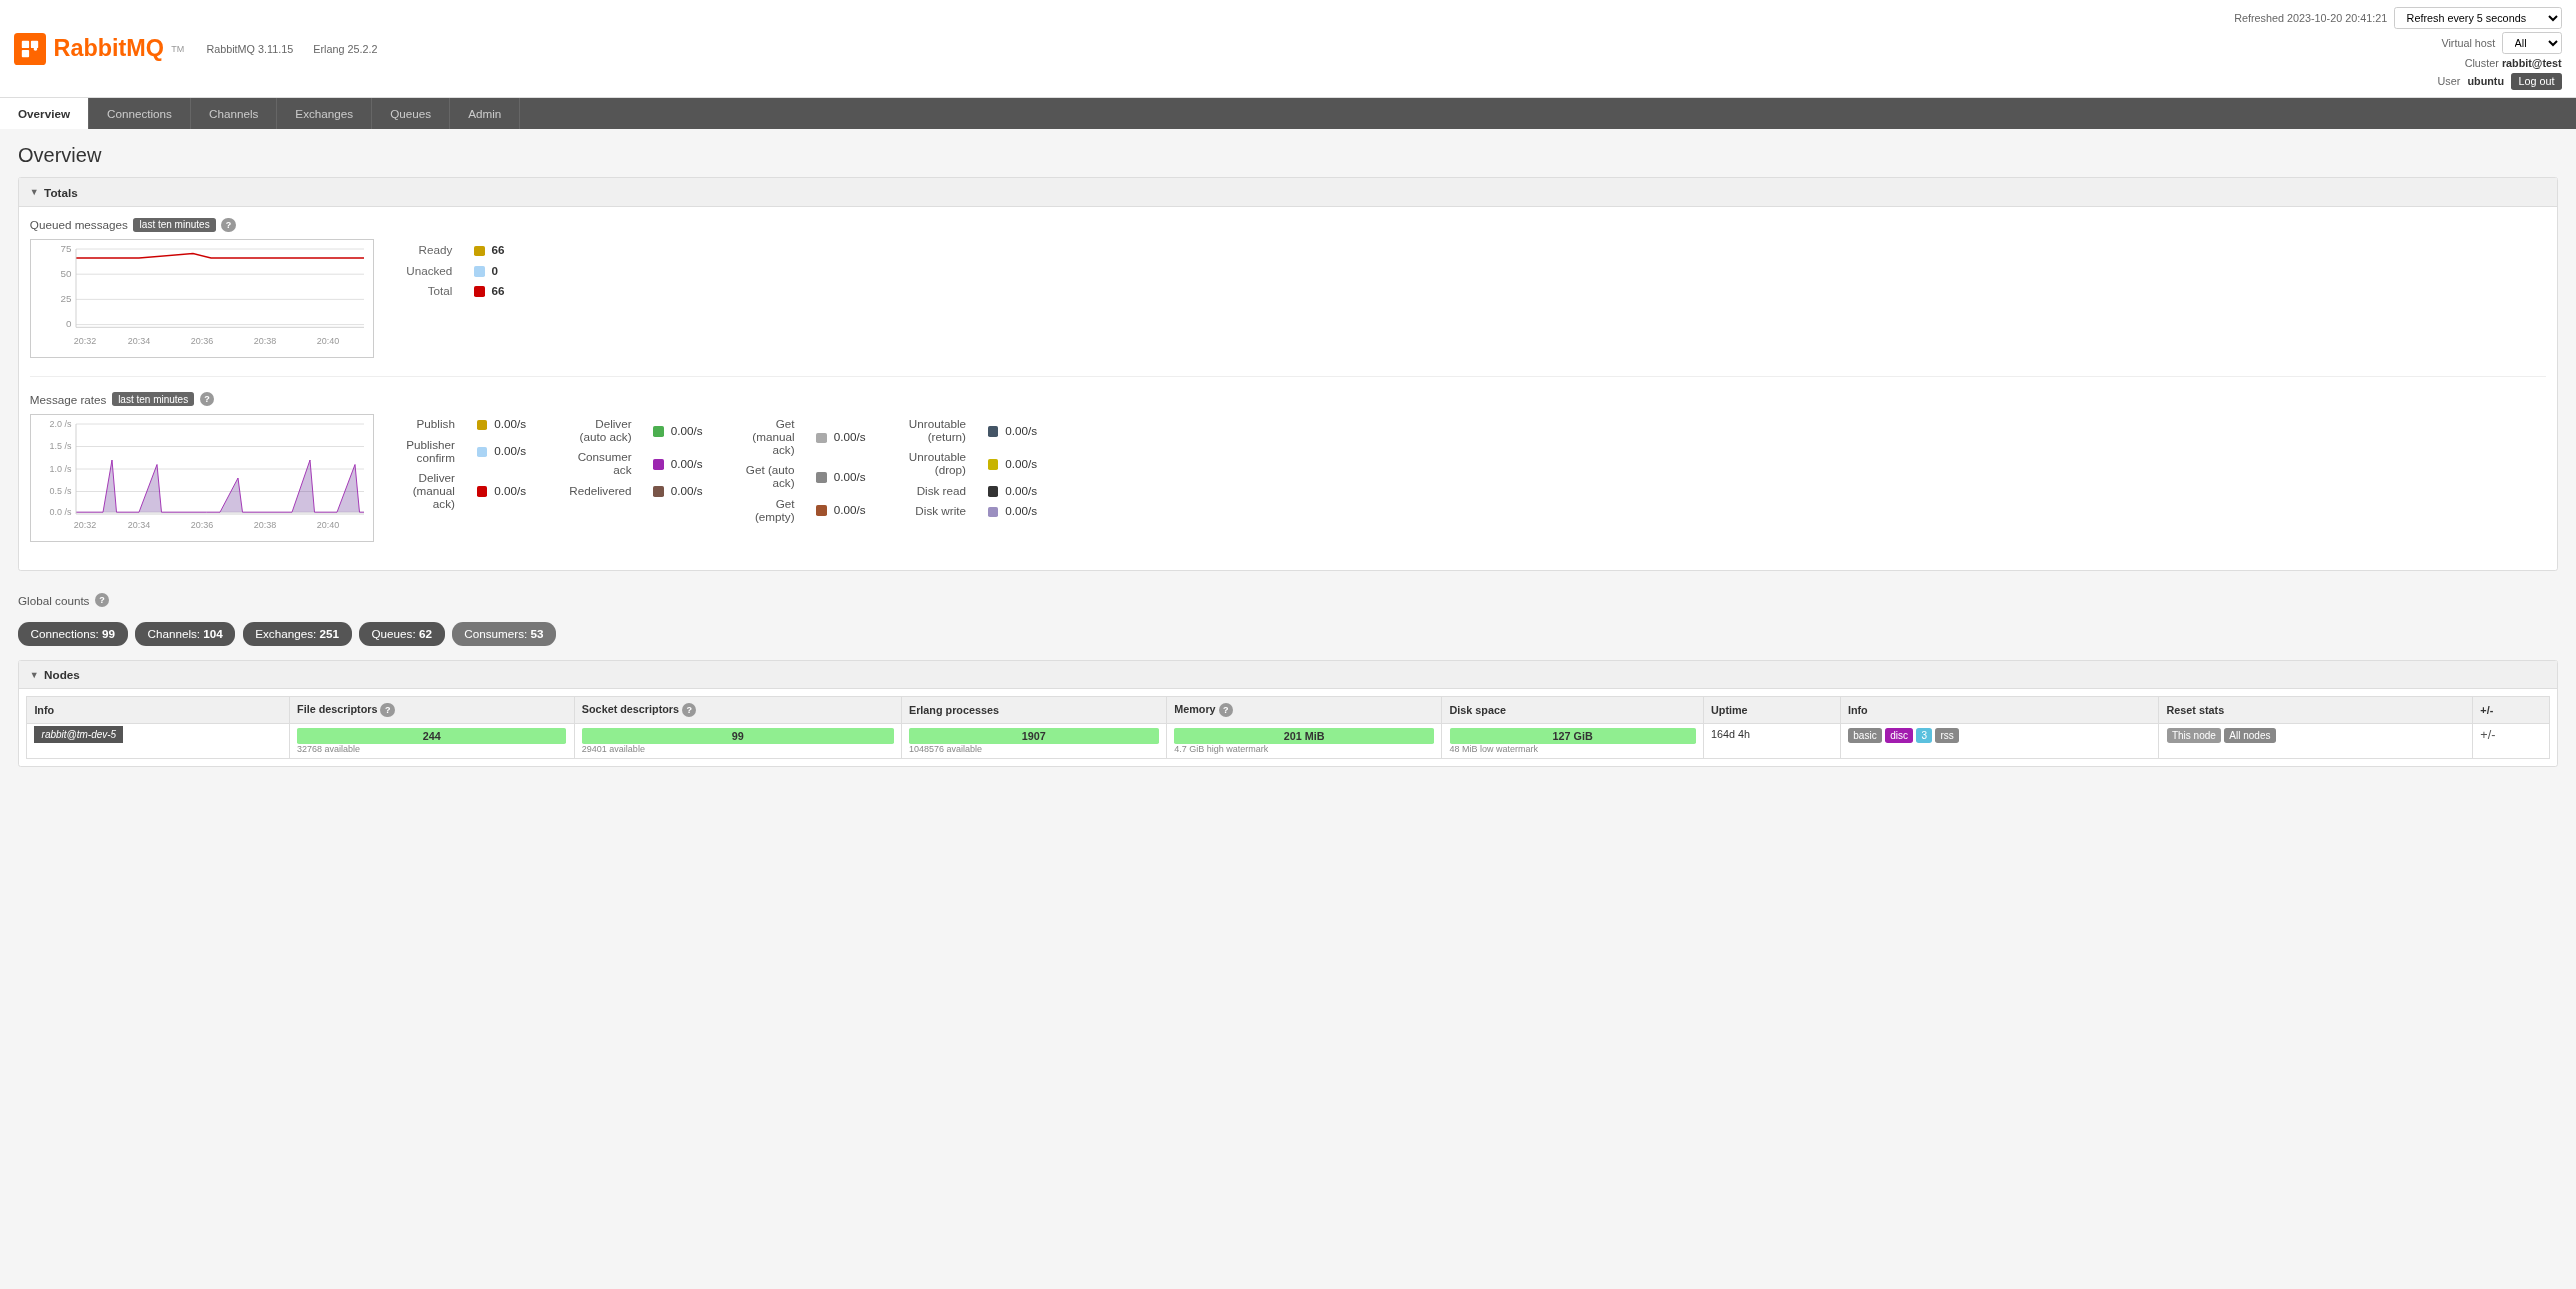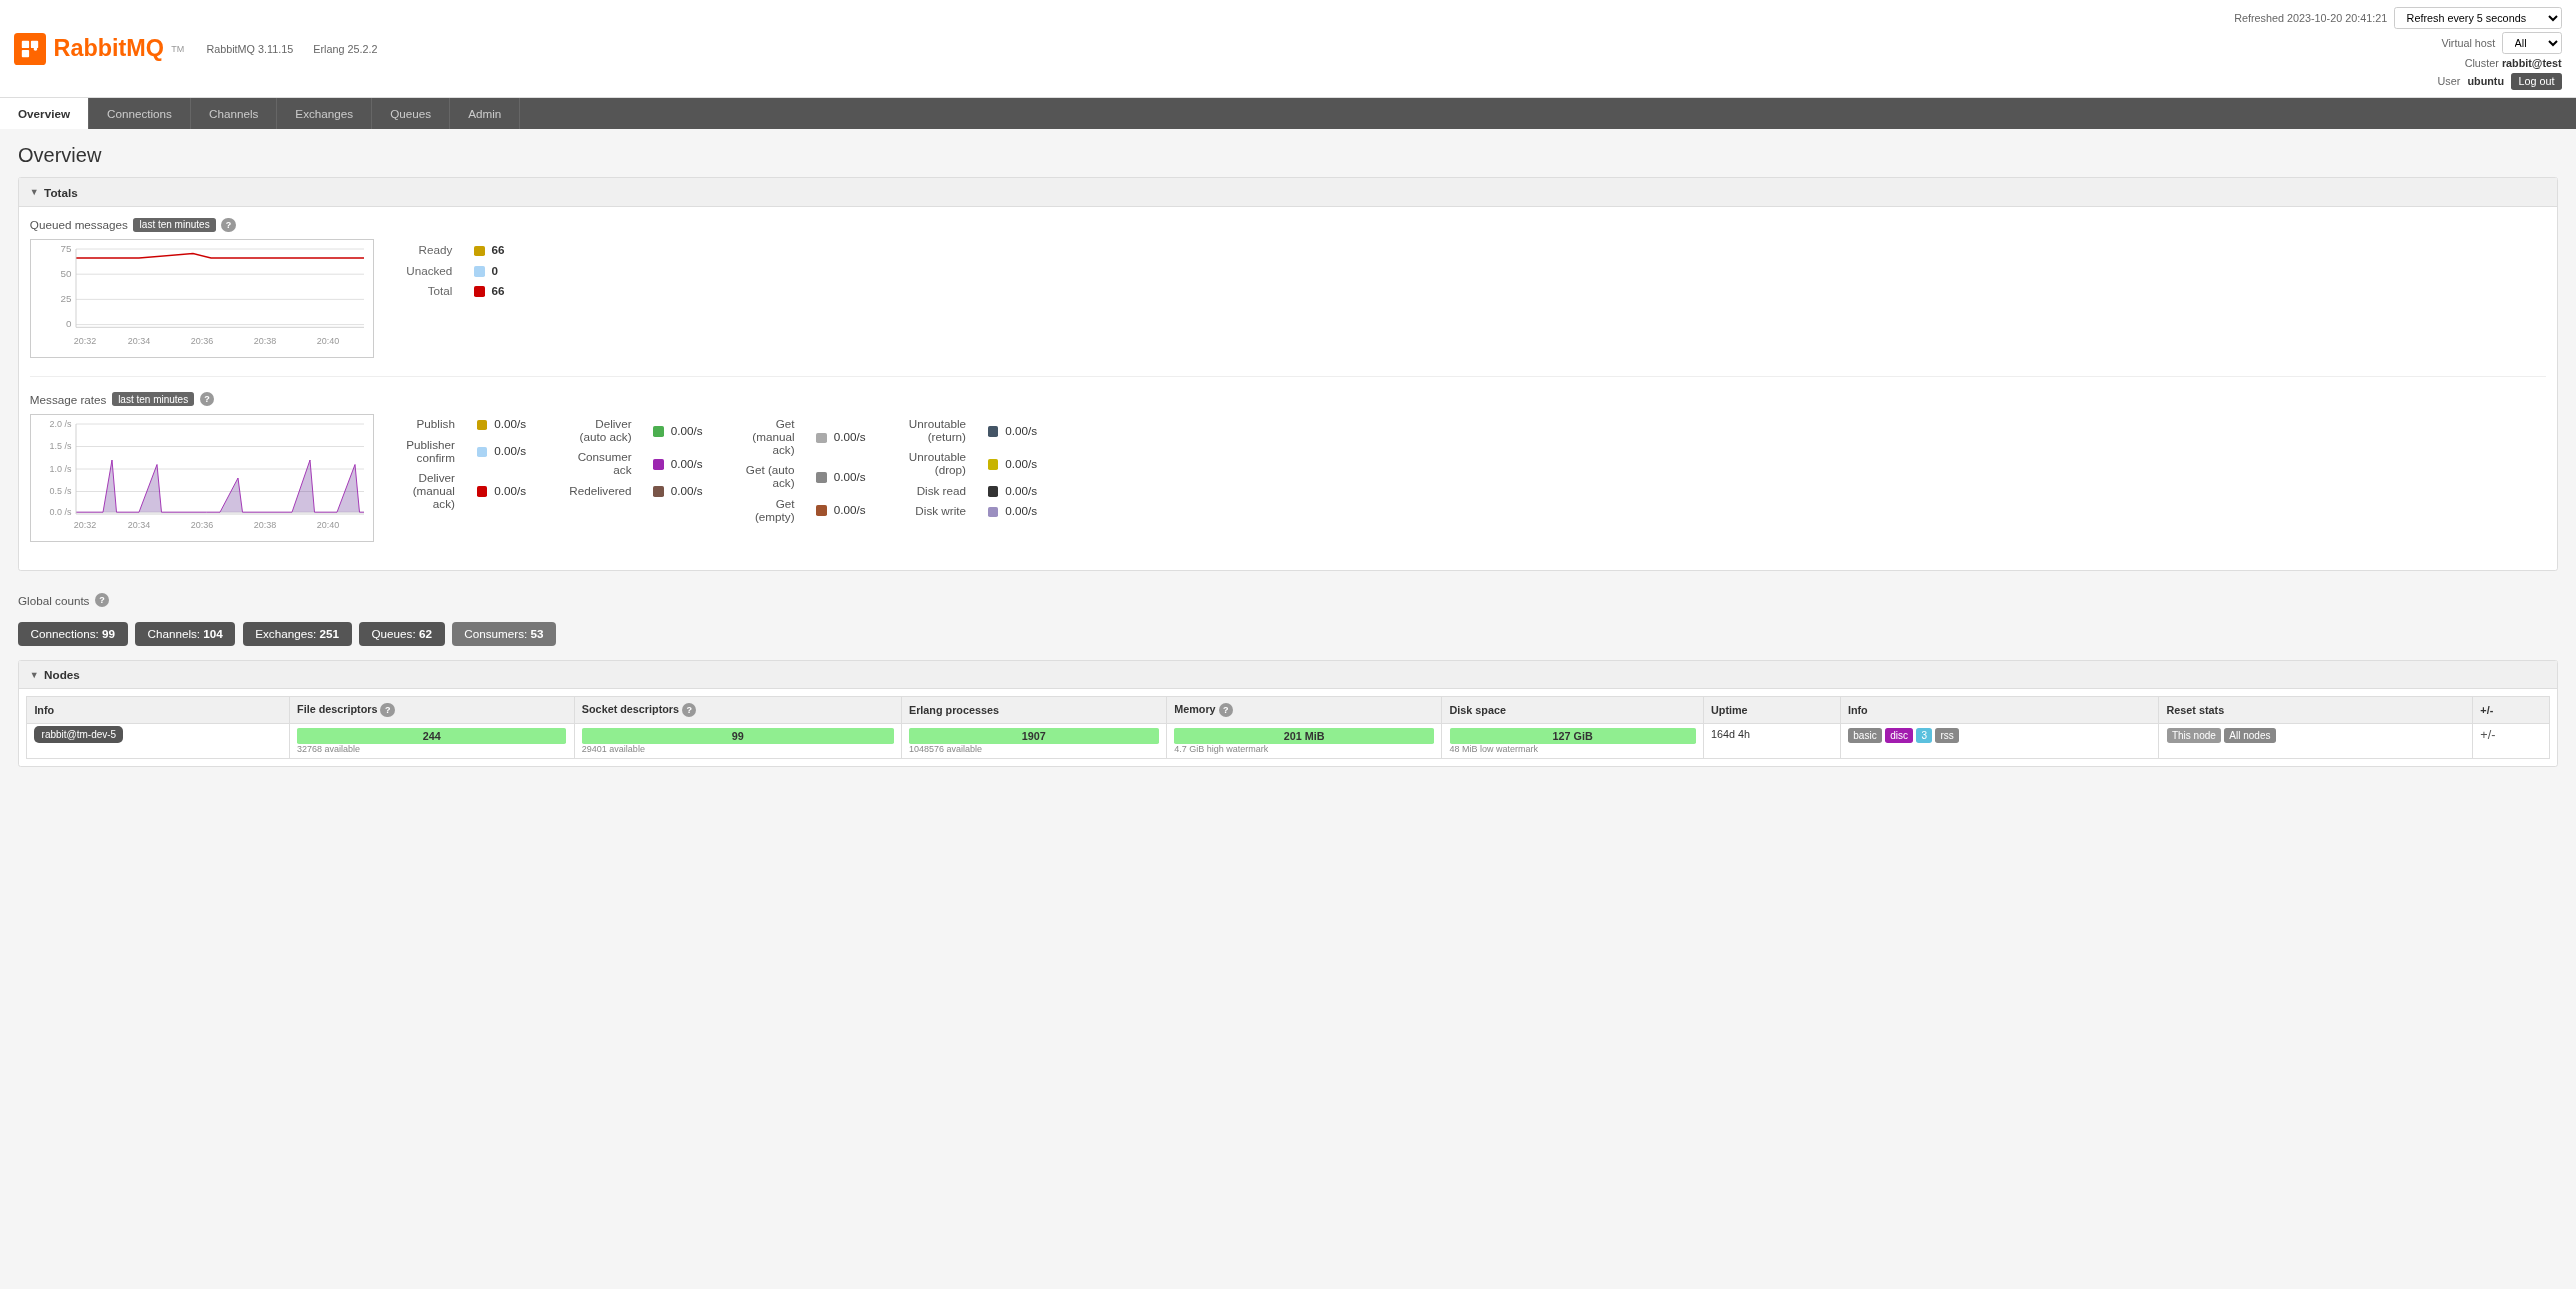--- a/index.html
+++ b/index.html
@@ -157,21 +157,21 @@
     .global-counts-row {
       display: flex;
       gap: 7.2px;
       flex-wrap: wrap;
       padding: 7.2px 0;
     }
     .count-badge {
       background: #555;
       color: white;
       padding: 5.4px 12.6px;
-      border-radius: 4px;
+      border-radius: 11px;
       font-size: 11.7px;
       cursor: pointer;
     }
     .count-badge.lighter { background: #777; }
     .count-badge span { font-weight: bold; }
 
     
     .nodes-table {
       width: 100%;
       border-collapse: collapse;
@@ -187,23 +187,24 @@
     }
     .nodes-table td {
       padding: 4.5px 7.2px;
       border: 0.9px solid #ddd;
       vertical-align: top;
     }
     .node-name-badge {
       background: #555;
       color: white;
       padding: 2.7px 7.2px;
-      border-radius: 5px;
+      border-radius: 0;
       font-size: 10px;
       white-space: nowrap;
+      font-style: italic;
     }
     .progress-bar-wrap {
       background: #90EE90;
       border-radius: 1.8px;
       padding: 1.8px 5.4px;
       font-size: 10.8px;
       font-weight: bold;
       text-align: center;
       min-width: 54px;
     }

